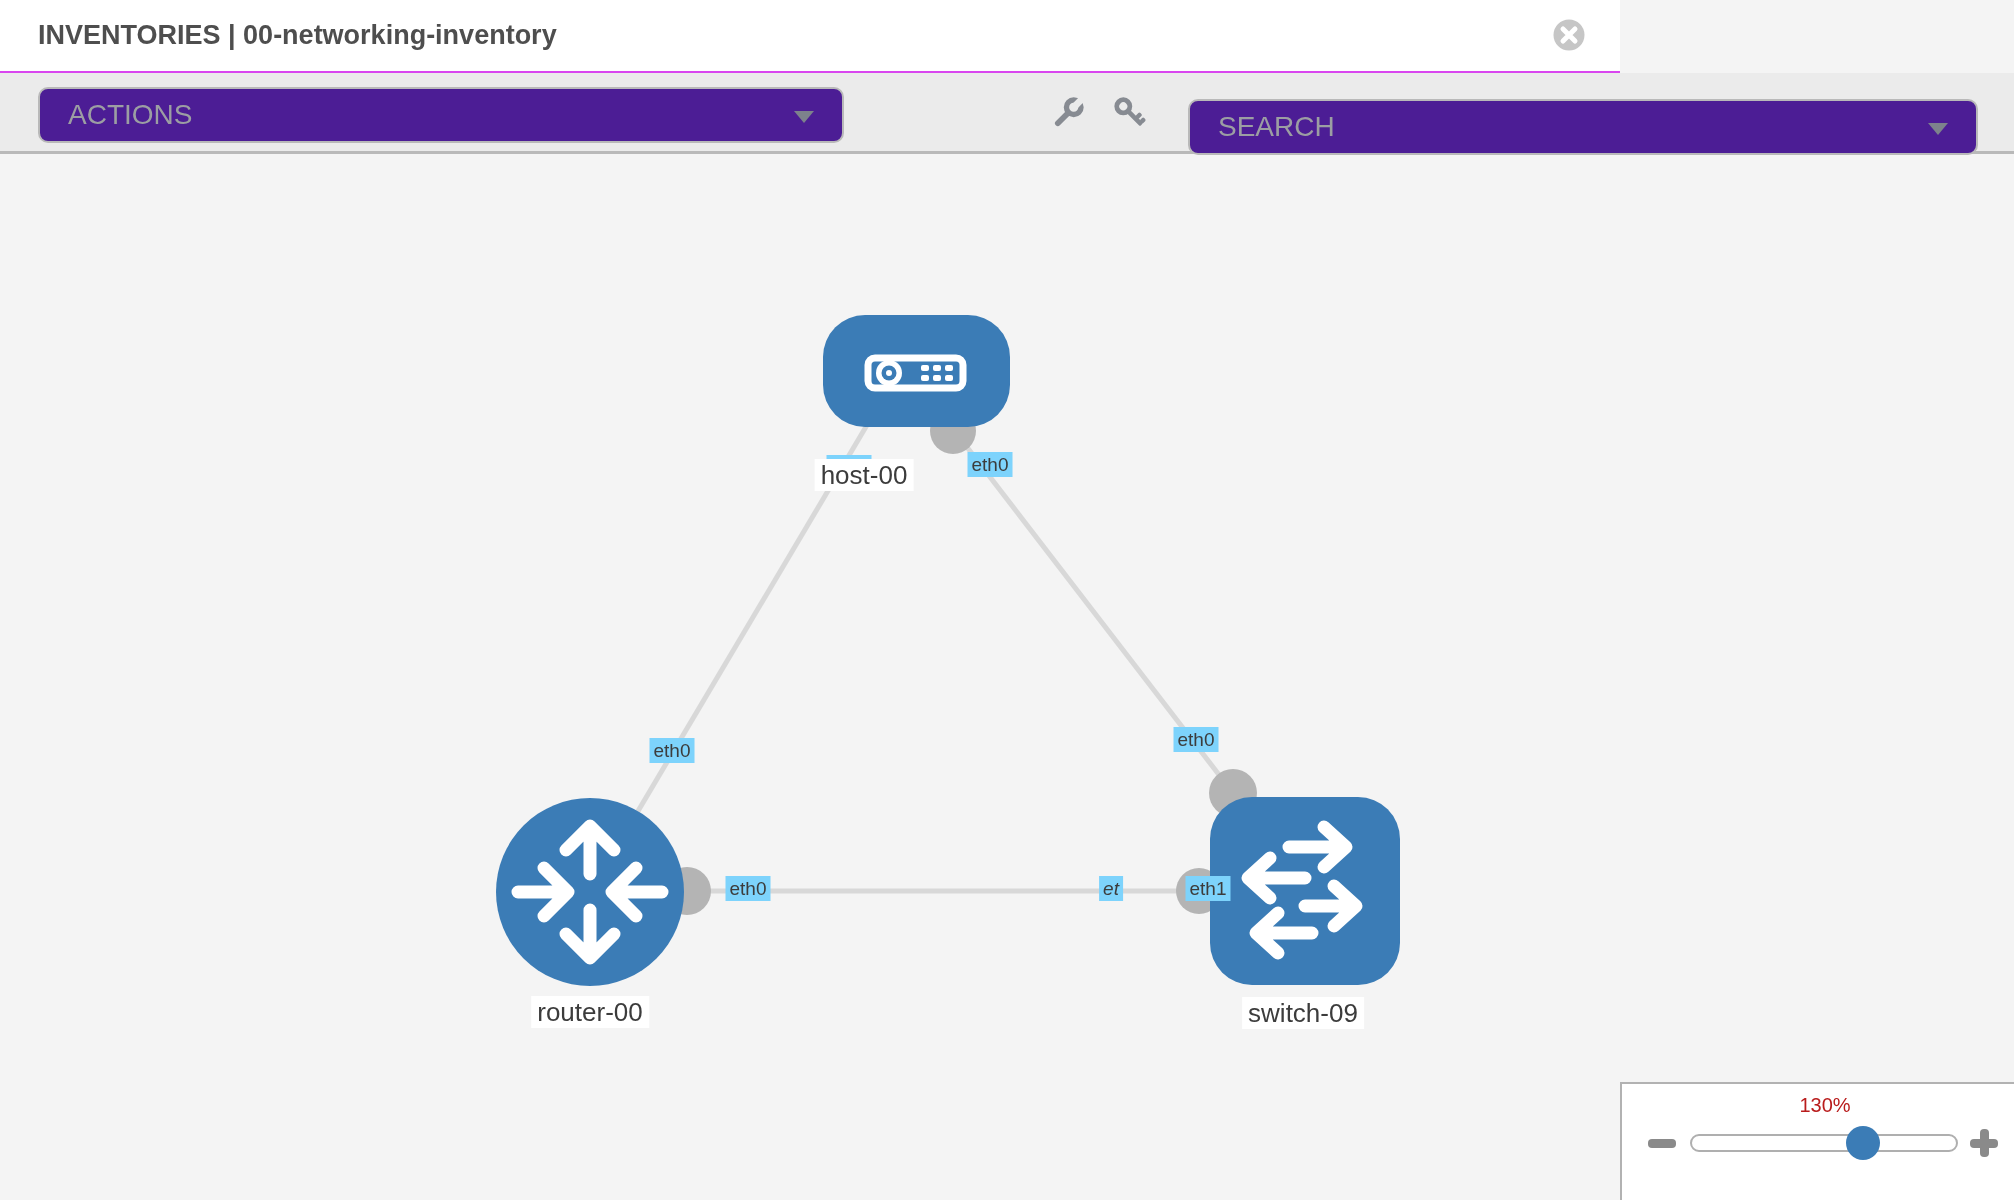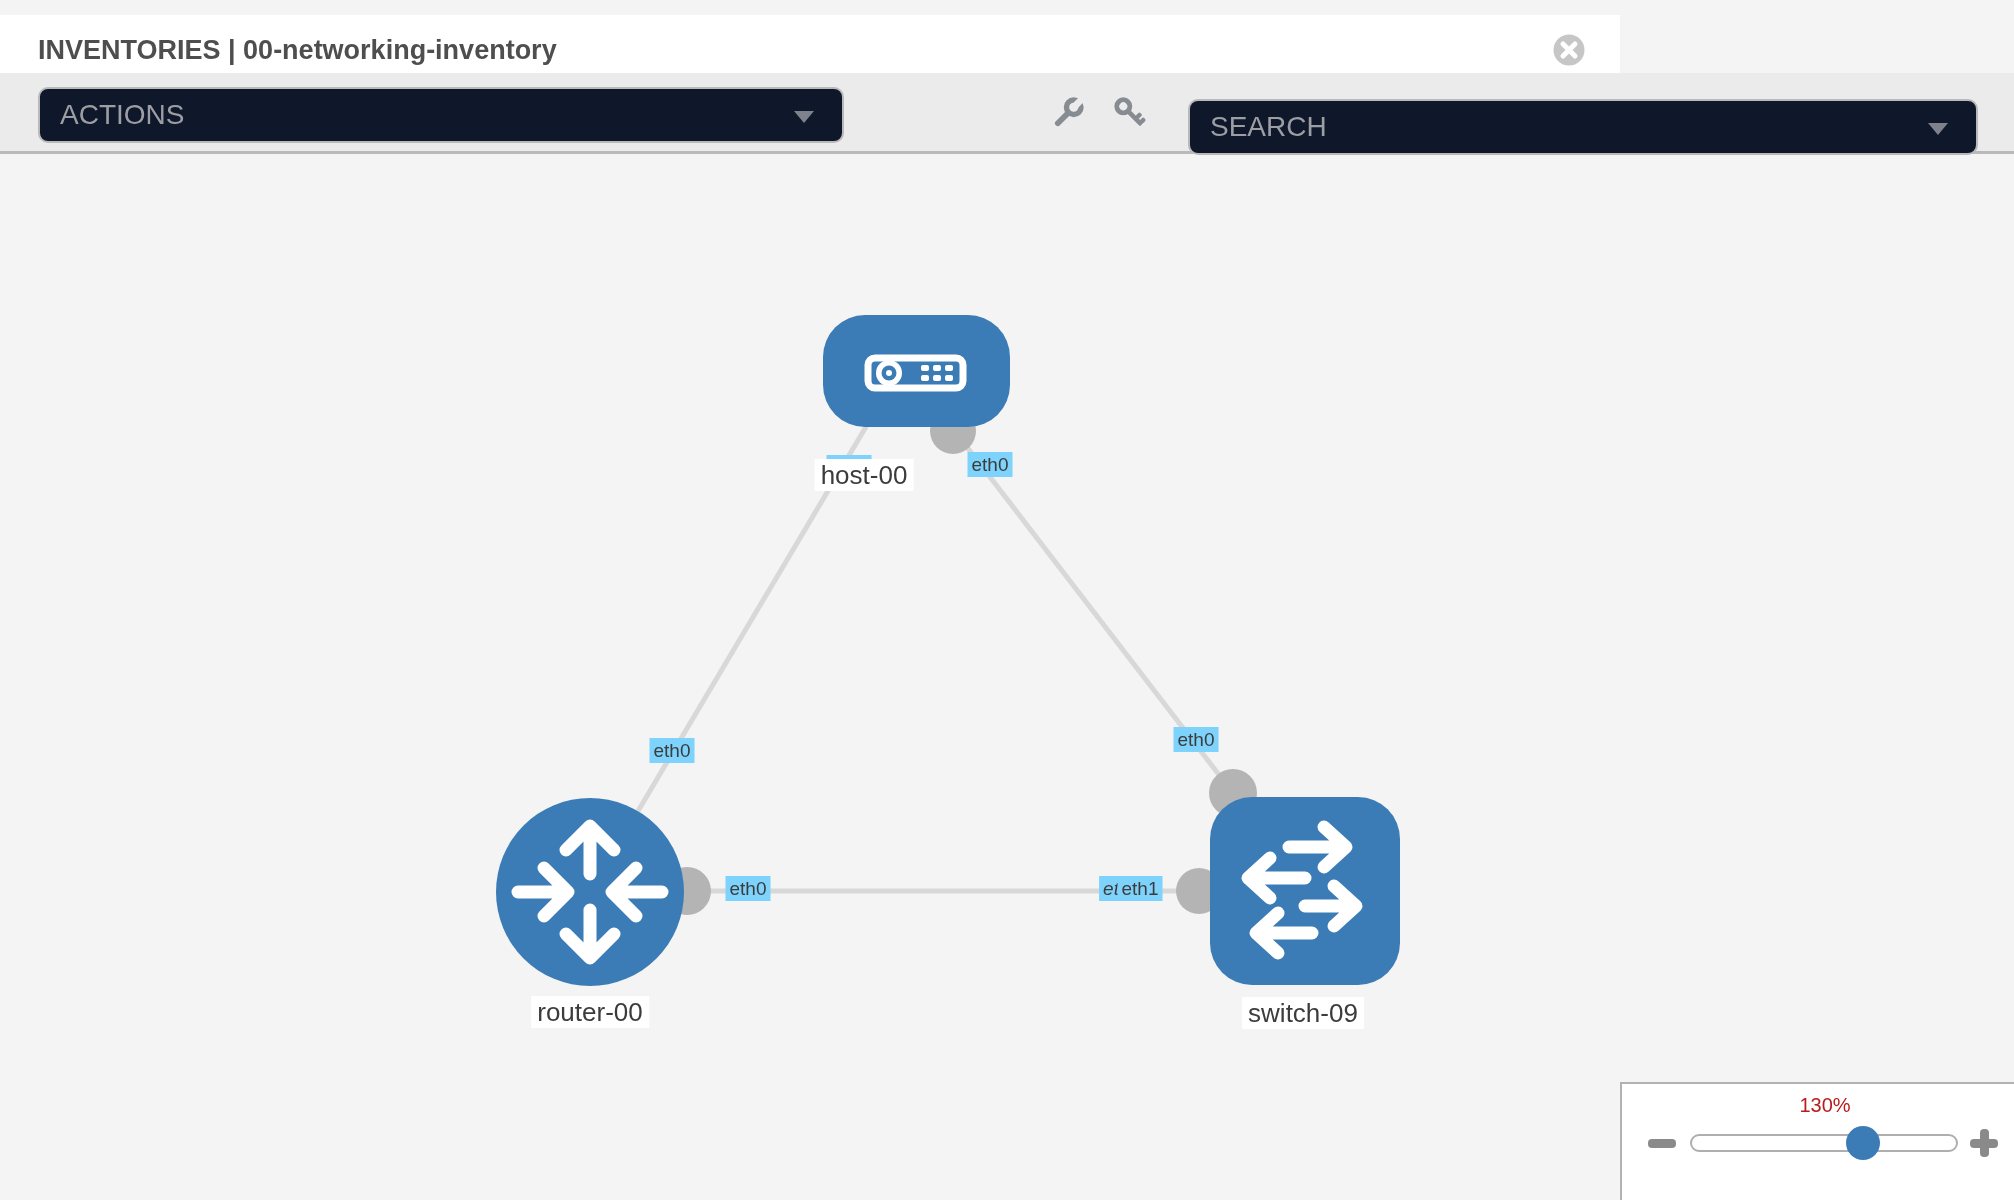--- a/index.html
+++ b/index.html
@@ -4,37 +4,37 @@
 <style>
   html,body { margin:0; padding:0; }
   body {
     width:2014px; height:1200px; overflow:hidden; position:relative;
     background:#f4f4f4; font-family:"Liberation Sans", sans-serif;
   }
 
   
   .header {
     position:absolute; left:0; top:0; width:1620px; height:71px;
-    background:#ffffff; border-bottom:2px solid #d946ef; z-index:10;margin-top:15px;
+    background:#ffffff; border-bottom:2px solid #d946ef; z-index:10;
   }
   .page-title {
     position:absolute; left:38px; top:0; height:71px; display:flex; align-items:center;
     font-size:27px; font-weight:bold; color:#4e4e4e; white-space:pre;
   }
   .close-btn { position:absolute; right:33px; top:17px; width:36px; height:36px; cursor:pointer; }
 
   
   .toolbar {
     position:absolute; left:0; top:73px; width:2014px; height:78px;
     background:#ebebeb; border-bottom:3px solid #b9b9b9; z-index:10;
   }
   .dropdown {
     position:absolute; top:14px; height:56px; box-sizing:border-box;
-    background:#0f172a; border:2px solid #b9b9b9; border-radius:10px;
-    font-size:28px; color:#9c9ea3; line-height:52px; padding-left:20px; cursor:pointer;
+    background:#4c1d95; border:2px solid #b9b9b9; border-radius:10px;
+    font-size:28px; color:#9c9ea3; line-height:52px; padding-left:28px; cursor:pointer;
   }
   .dd-actions { left:38px;  width:806px; }
   .dd-search  { left:1188px; width:790px;margin-top:12px; }
   .caret {
     position:absolute; right:28px; top:22px; width:0; height:0;
     border-left:10px solid transparent; border-right:10px solid transparent;
     border-top:12px solid #7d828c;
   }
   .tool-btn { position:absolute; top:95px; z-index:11; cursor:pointer; }
   .tb-wrench { left:1048px; }
@@ -178,21 +178,21 @@
     </g>
   </g>
 </svg>
 
 <div class="iflabel" style="left:849px;  top:455px;">eth0</div>
 <div class="iflabel" style="left:990px;  top:452px;">eth0</div>
 <div class="iflabel" style="left:672px;  top:738px;">eth0</div>
 <div class="iflabel" style="left:1196px; top:727px;">eth0</div>
 <div class="iflabel" style="left:748px;  top:876px;">eth0</div>
 <div class="iflabel" style="left:1111px; top:876px;font-style:italic;">et</div>
-<div class="iflabel front" style="left:1140px; top:876px;">eth1</div>
+<div class="iflabel front" style="left:1208px; top:876px;">eth1</div>
 
 <div class="nlabel" style="left:864px;  top:441px;margin-top:18px;">host-00</div>
 <div class="nlabel" style="left:590px;  top:996px;">router-00</div>
 <div class="nlabel" style="left:1303px; top:997px;">switch-09</div>
 
 <div class="zoom-panel">
   <div class="zoom-level">130%</div>
   <div class="zoom-minus"></div>
   <div class="zoom-track"></div>
   <div class="zoom-knob"></div>

